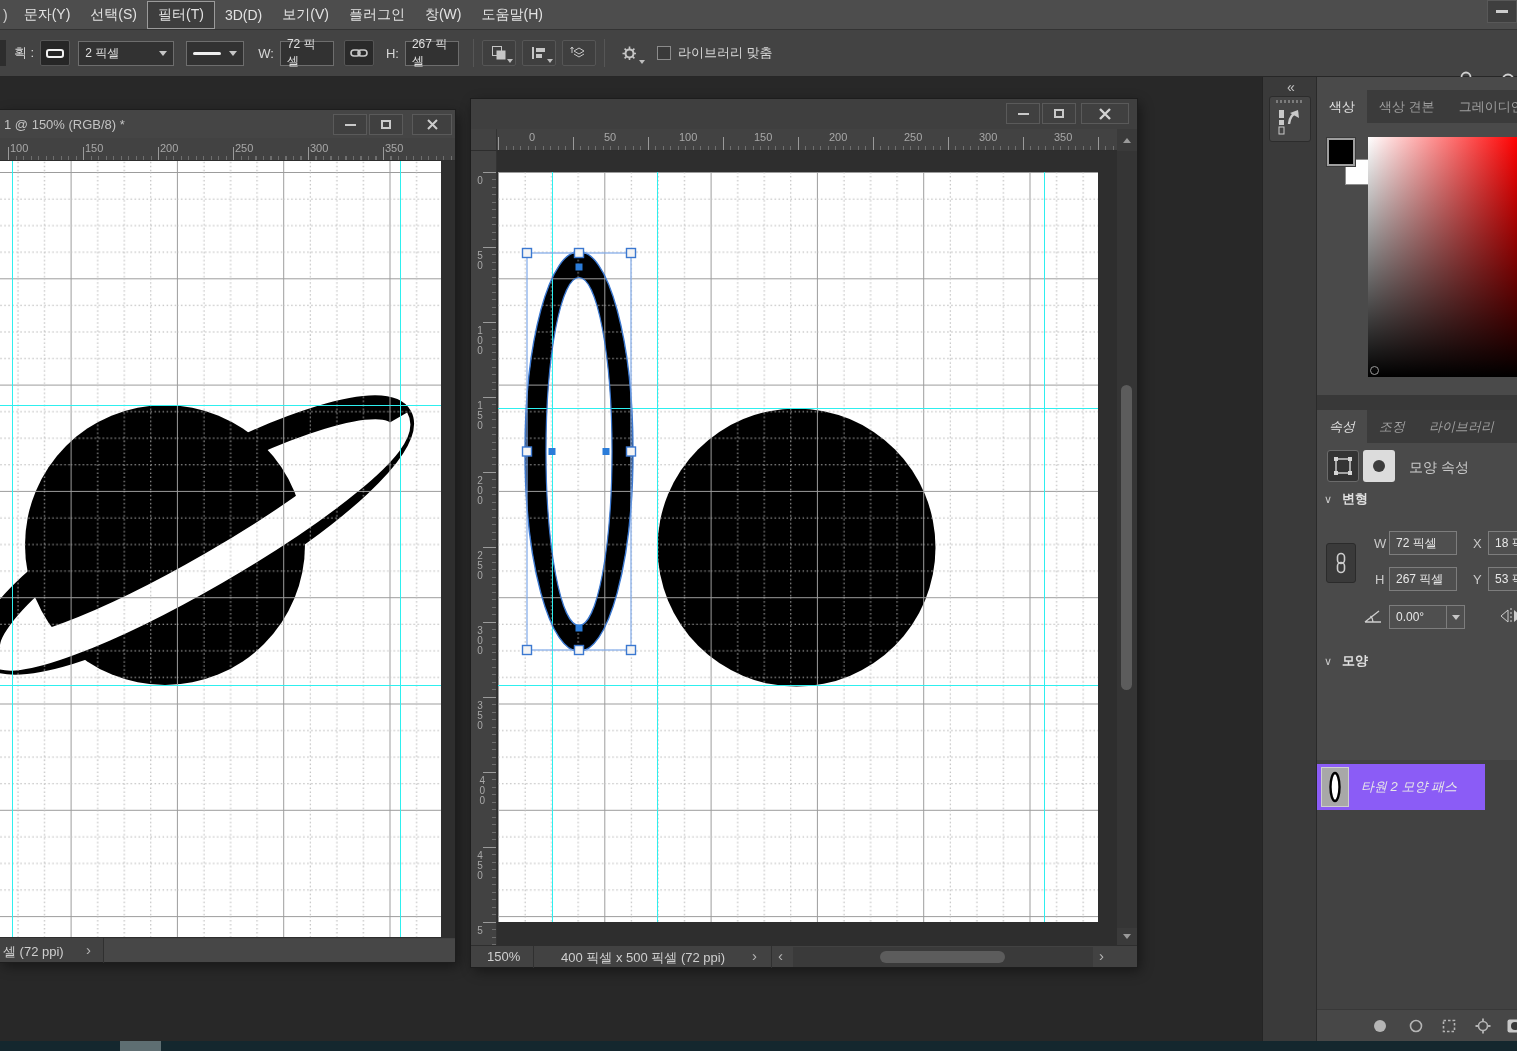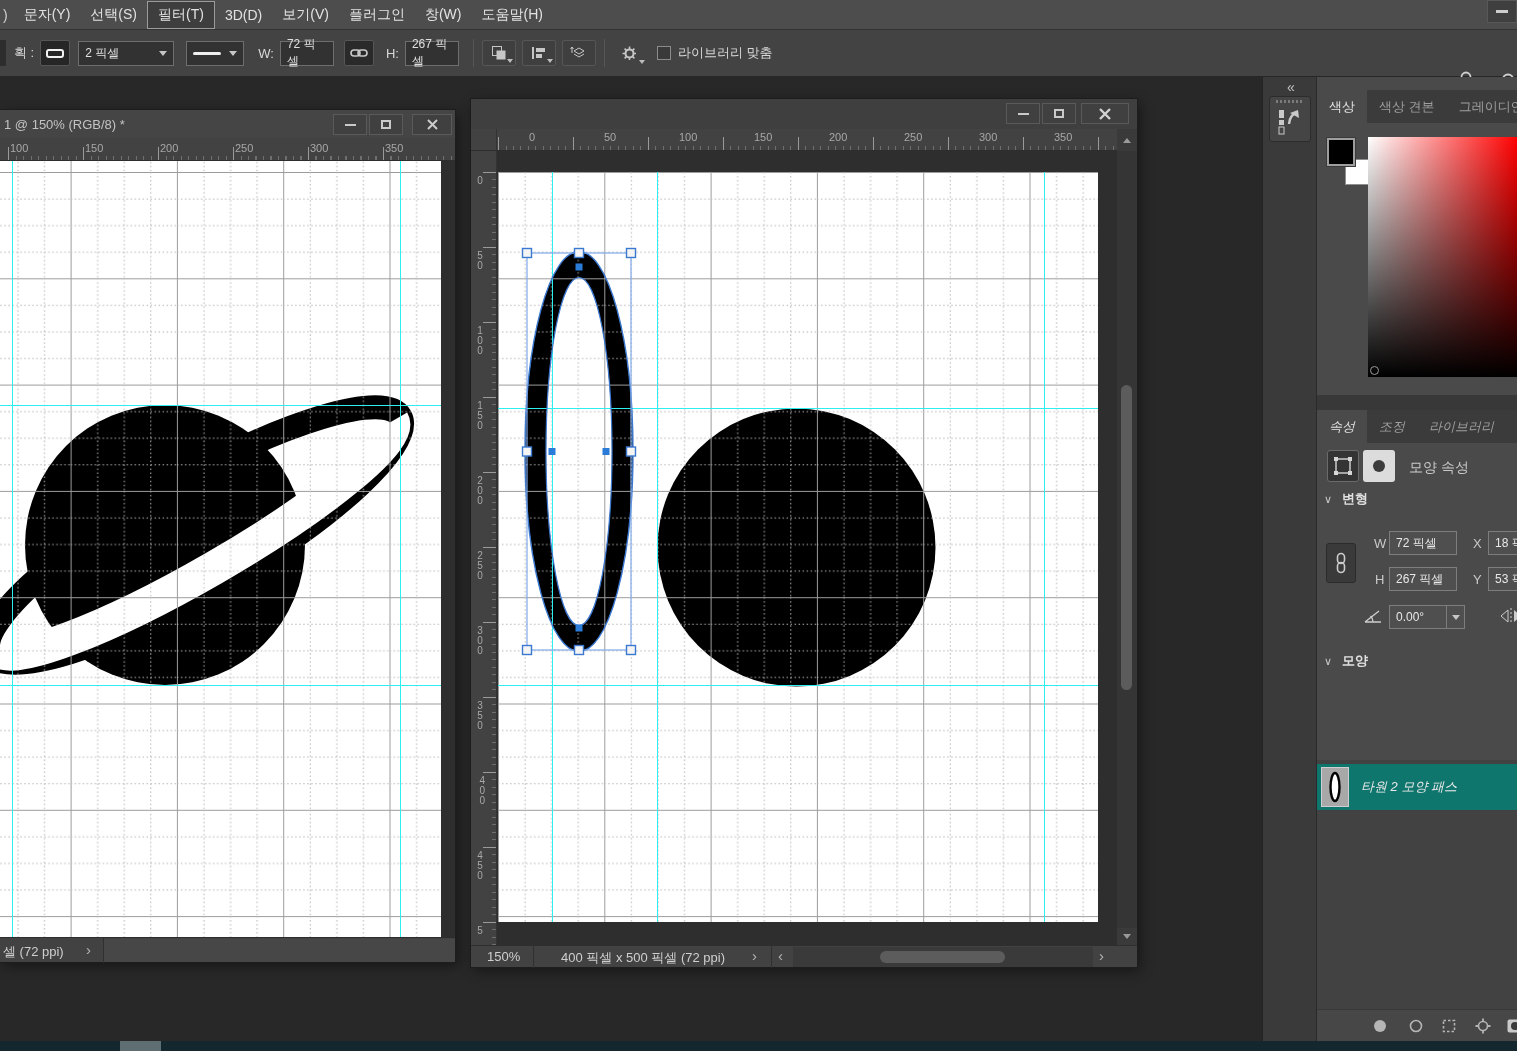--- a/index.html
+++ b/index.html
@@ -417,21 +417,21 @@
     <svg class="abs" style="left:182px;top:530px;" width="24" height="18" viewBox="0 0 24 18">
       <path d="M9 3 L9 15 2 9 Z" fill="none" stroke="#cdcdcd"></path>
       <path d="M15 3 L15 15 22 9 Z" fill="#cdcdcd"></path>
       <path d="M12 1 V17" stroke="#cdcdcd" stroke-dasharray="2 2"></path>
     </svg>
 
     <span class="sec-chevron" style="left:7px;top:578px;">∨</span>
     <span class="sec-title" style="left:25px;top:575px;">모양</span>
 
     <div class="abs" style="left:0;top:683px;width:201px;height:281px;background:#424242;">
-      <div style="position:absolute;left:0;top:4px;width:201px;height:46px;background:#0f766e;display:flex;align-items:center;">
+      <div style="position:absolute;left:0;top:4px;width:168px;height:46px;background:#8b5cf6;display:flex;align-items:center;">
         <div style="margin-left:4px;width:28px;height:40px;background:#a8a8a8;border:1px solid #cfcfcf;display:flex;align-items:center;justify-content:center;">
           <svg width="14" height="32" viewBox="0 0 14 32">
             <ellipse cx="7" cy="16" rx="4.5" ry="14" fill="#fff" stroke="#000" stroke-width="2.4"></ellipse>
           </svg>
         </div>
         <span style="margin-left:12px;font-style:italic;font-size:13px;color:#e8e8e8;">타원 2 모양 패스</span>
       </div>
       <div style="position:absolute;left:0;bottom:0;width:201px;height:32px;background:#474747;border-top:1px solid #383838;">
         <svg style="position:absolute;left:56px;top:9px;" width="14" height="14" viewBox="0 0 14 14">
             <circle cx="7" cy="7" r="6" fill="#b5b5b5"></circle>

